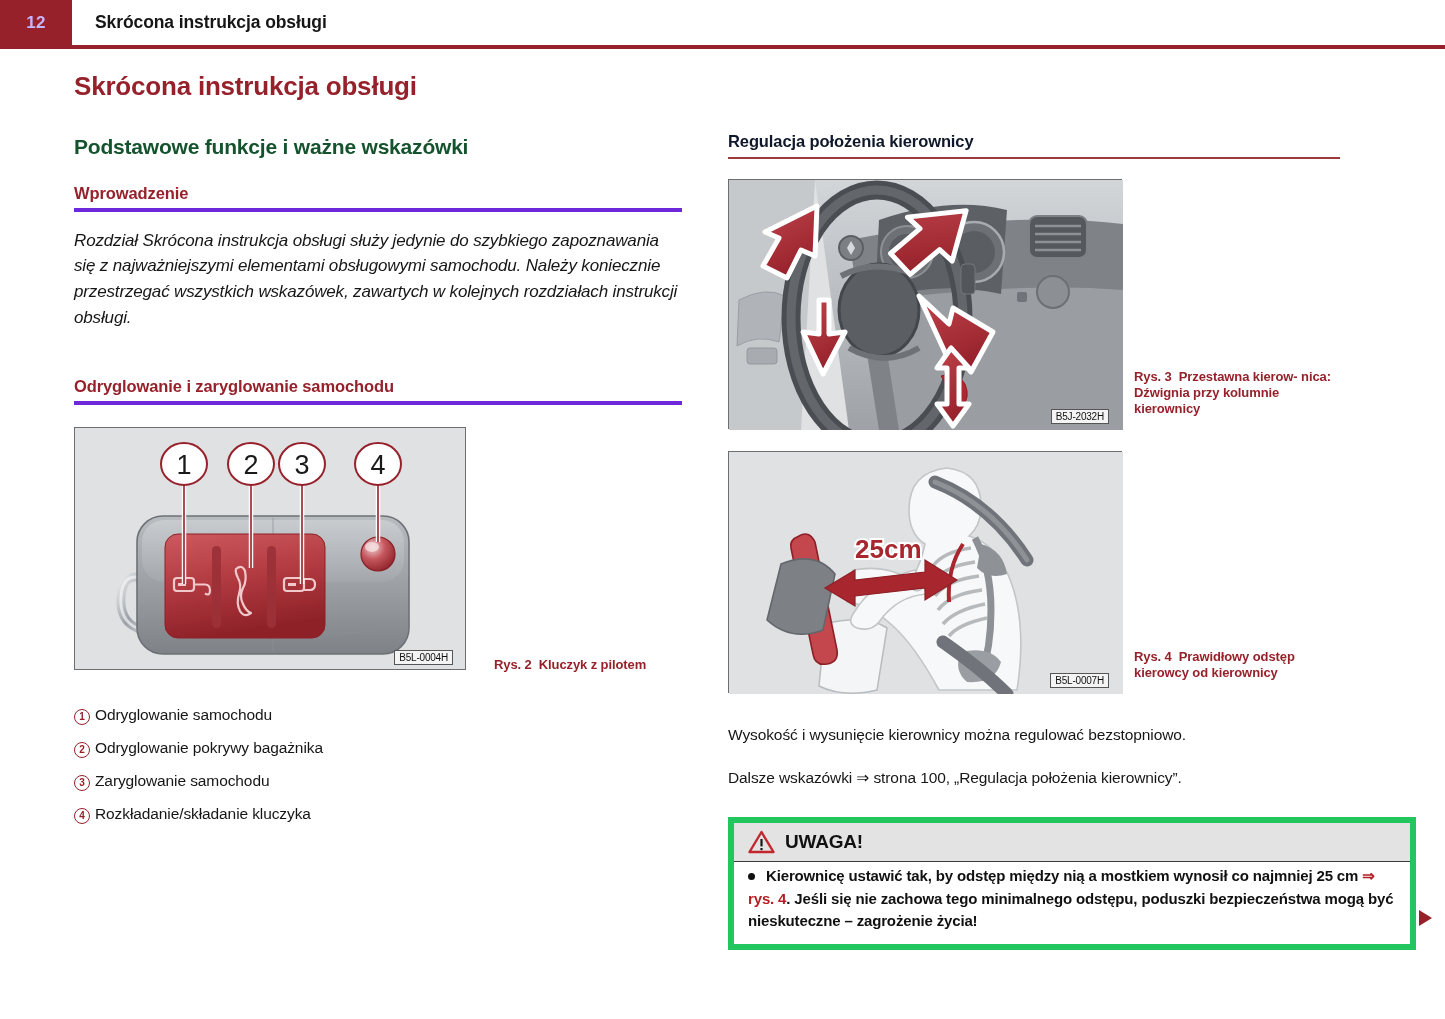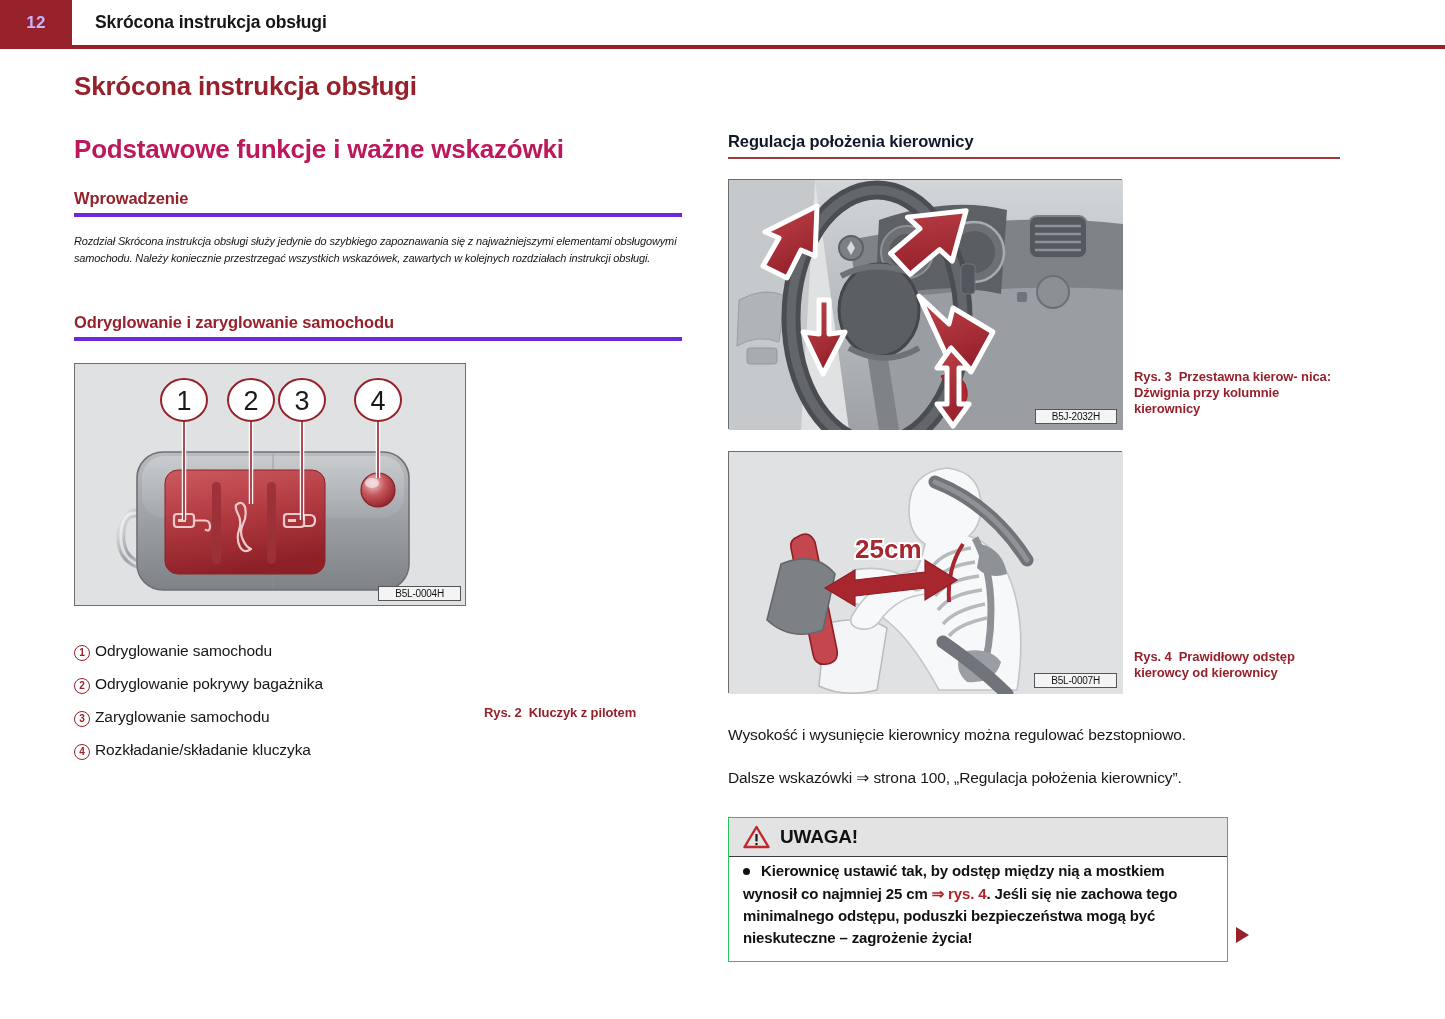--- a/index.html
+++ b/index.html
@@ -24,48 +24,48 @@
   
   #col-left{position:absolute;left:74px;top:72px;width:608px;}
   #col-right{position:absolute;left:728px;top:132px;width:612px;}
 
   
   .h1-title{
     font-size:26px;font-weight:bold;color:#96212b;letter-spacing:-.2px;
     margin:0 0 34px 0;line-height:1.1;
   }
   .h2-title{
-    font-size:26px;font-weight:bold;color:#be185d;letter-spacing:-.2px;
+    font-size:21px;font-weight:bold;color:#14532d;letter-spacing:-.2px;
     margin:3px 0 26px 0;line-height:1.1;
   }
   .h3-title{
     font-size:16.5px;font-weight:bold;color:#96212b;letter-spacing:-.1px;
     margin:0;padding-bottom:5px;line-height:1.15;
     border-bottom:4px solid #6d28d9;
   }
   .h3-right{
     font-size:16.5px;font-weight:bold;color:#0f172a;letter-spacing:-.1px;
     margin:0;padding-bottom:6px;line-height:1.15;
     border-bottom:2px solid #9b3b3b;
   }
 
   
   .intro-par{
-    font-size:11px;font-style:italic;line-height:1.52;margin:16px 0 0 0;
+    font-size:17px;font-style:italic;line-height:1.52;margin:16px 0 0 0;
     color:#161616;letter-spacing:-.15px;
   }
   .body-par{font-size:15.5px;line-height:1.5;margin:0;color:#161616;letter-spacing:-.1px;}
 
   
   .figbox{
     position:relative;border:1px solid #6e6e6e;background:#dfe1e3;box-sizing:border-box;
   }
   .fig-code{
-    position:absolute;right:4px;bottom:4px;background:#f4f4f4;border:1px solid #555;
-    font-size:10px;padding:1px 16px;color:#111;letter-spacing:-.2px;
+    position:absolute;right:12px;bottom:4px;background:#f4f4f4;border:1px solid #555;
+    font-size:10px;padding:1px 4px;color:#111;letter-spacing:-.2px;
     font-family:"Liberation Sans", sans-serif;
   }
   .fig-caption{
     font-size:13px;font-weight:bold;color:#96212b;line-height:1.25;letter-spacing:-.1px;
   }
   .fig-caption .lbl{white-space:nowrap;}
 
   
   .numlist{margin:0;padding:0;list-style:none;}
   .numlist li{
@@ -74,21 +74,21 @@
   }
   .circnum{
     flex:0 0 auto;width:16px;height:16px;border:1.3px solid #96212b;border-radius:50%;
     color:#96212b;font-size:10px;font-weight:bold;display:flex;align-items:center;
     justify-content:center;margin-right:5px;margin-top:3px;box-sizing:border-box;
   }
   .sq-end{display:inline-block;width:8px;height:8px;background:#96212b;margin-left:5px;vertical-align:middle;}
 
   
   #warn-box{
-    position:relative;border:1px solid #22c55e;box-sizing:border-box;width:500px;
+    position:relative;border:6px solid #22c55e;box-sizing:border-box;width:688px;
   }
   #warn-head{
     background:#e3e3e3;border-bottom:1px solid #3a3a3a;height:39px;
     display:flex;align-items:center;padding-left:14px;box-sizing:border-box;
   }
   #warn-title{font-size:19px;font-weight:bold;color:#111;margin-left:10px;letter-spacing:-.2px;}
   #warn-body{background:#fff;padding:3px 14px 12px 14px;}
   #warn-text{font-size:15px;font-weight:bold;line-height:1.47;color:#111;letter-spacing:-.15px;}
   .warn-bullet{display:inline-block;width:7px;height:7px;background:#111;border-radius:50%;
     vertical-align:middle;margin-right:11px;margin-bottom:2px;}
@@ -205,21 +205,21 @@
         <text x="227" y="46" text-anchor="middle" font-family="Liberation Sans, sans-serif" font-size="27" fill="#1a1a1a">3</text>
       </g>
       <g>
         <ellipse cx="303" cy="36" rx="23" ry="21" fill="#ffffff" stroke="#96212b" stroke-width="2"></ellipse>
         <text x="303" y="46" text-anchor="middle" font-family="Liberation Sans, sans-serif" font-size="27" fill="#1a1a1a">4</text>
       </g>
     </svg>
     <div class="fig-code">B5L-0004H</div>
   </div>
 
-  <div class="fig-caption" style="position:absolute;left:410px;top:585px;width:200px;margin-top:48px;">
+  <div class="fig-caption" style="position:absolute;left:420px;top:585px;width:200px;">
     <span class="lbl">Rys. 2</span>&nbsp;&nbsp;<span>Kluczyk z pilotem</span>
   </div>
 
   <ul class="numlist" style="margin-top:36px;">
     <li>
       <span class="circnum">1</span>
       <span>Odryglowanie samochodu</span>
     </li>
     <li>
       <span class="circnum">2</span>

